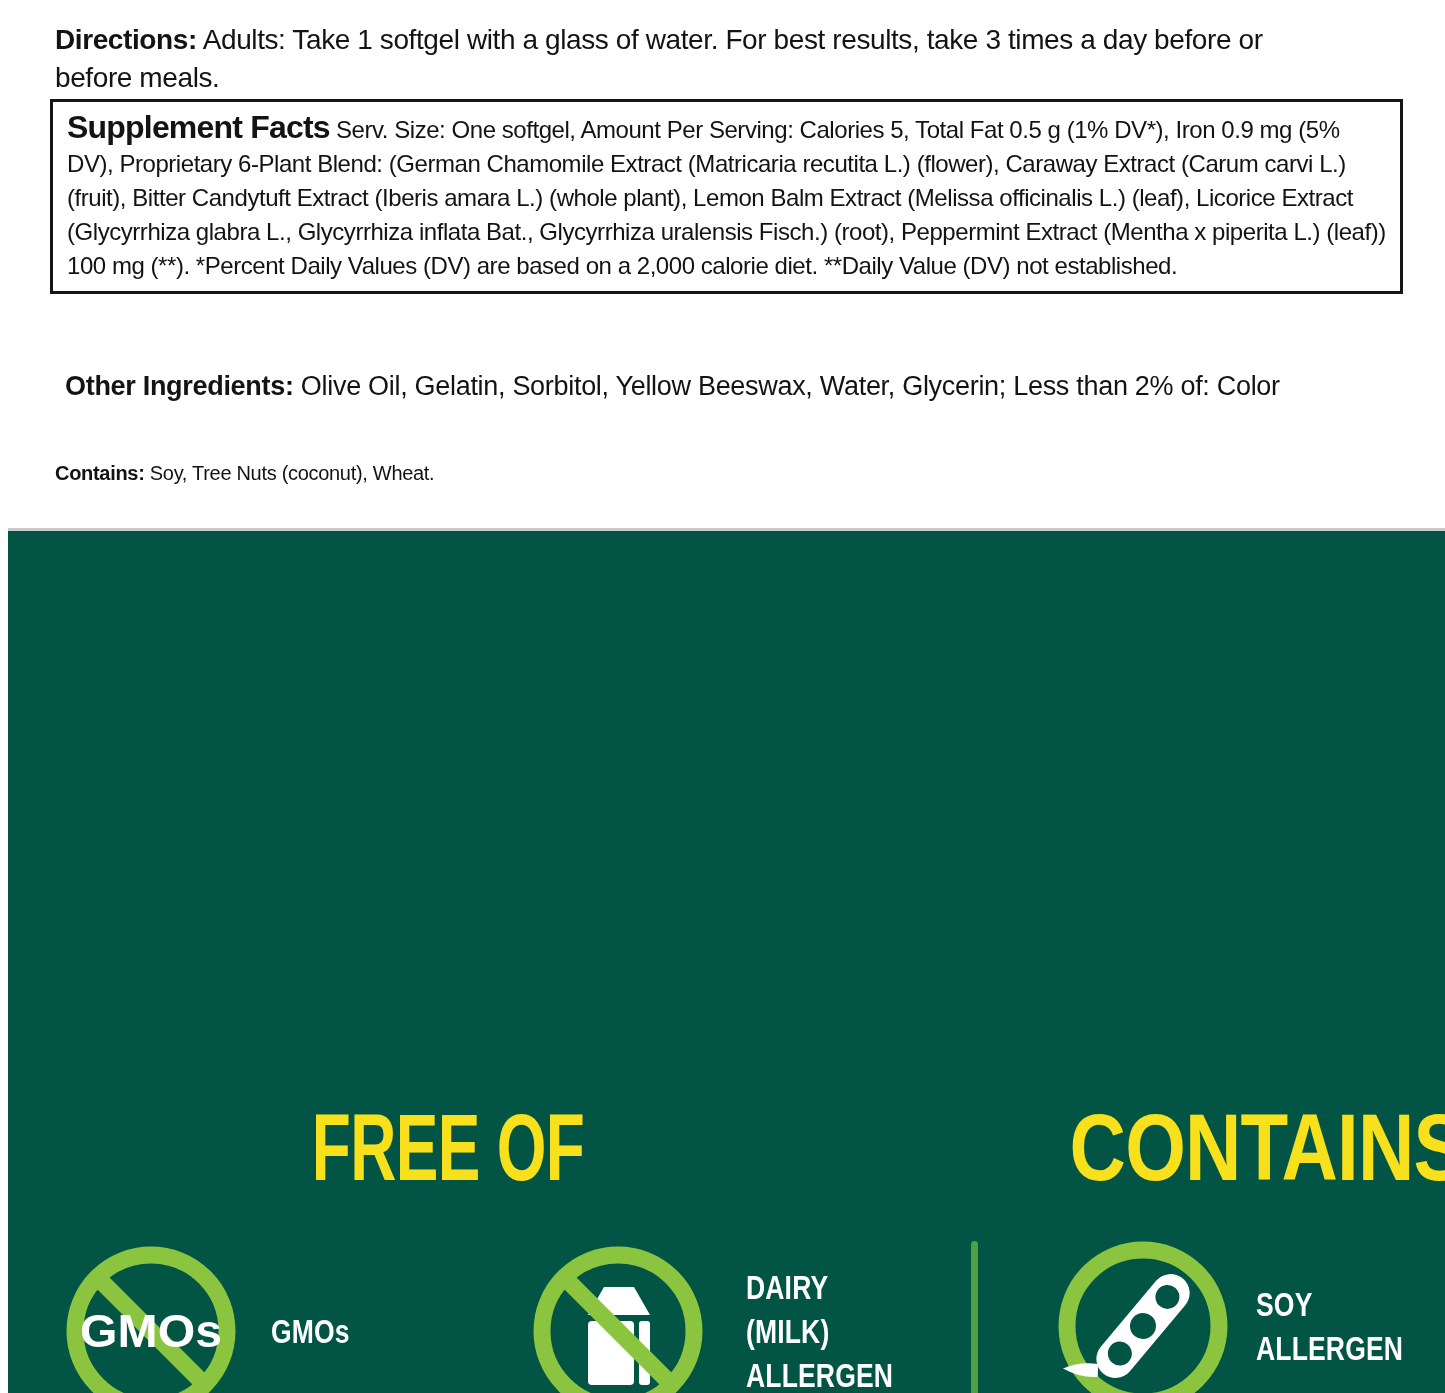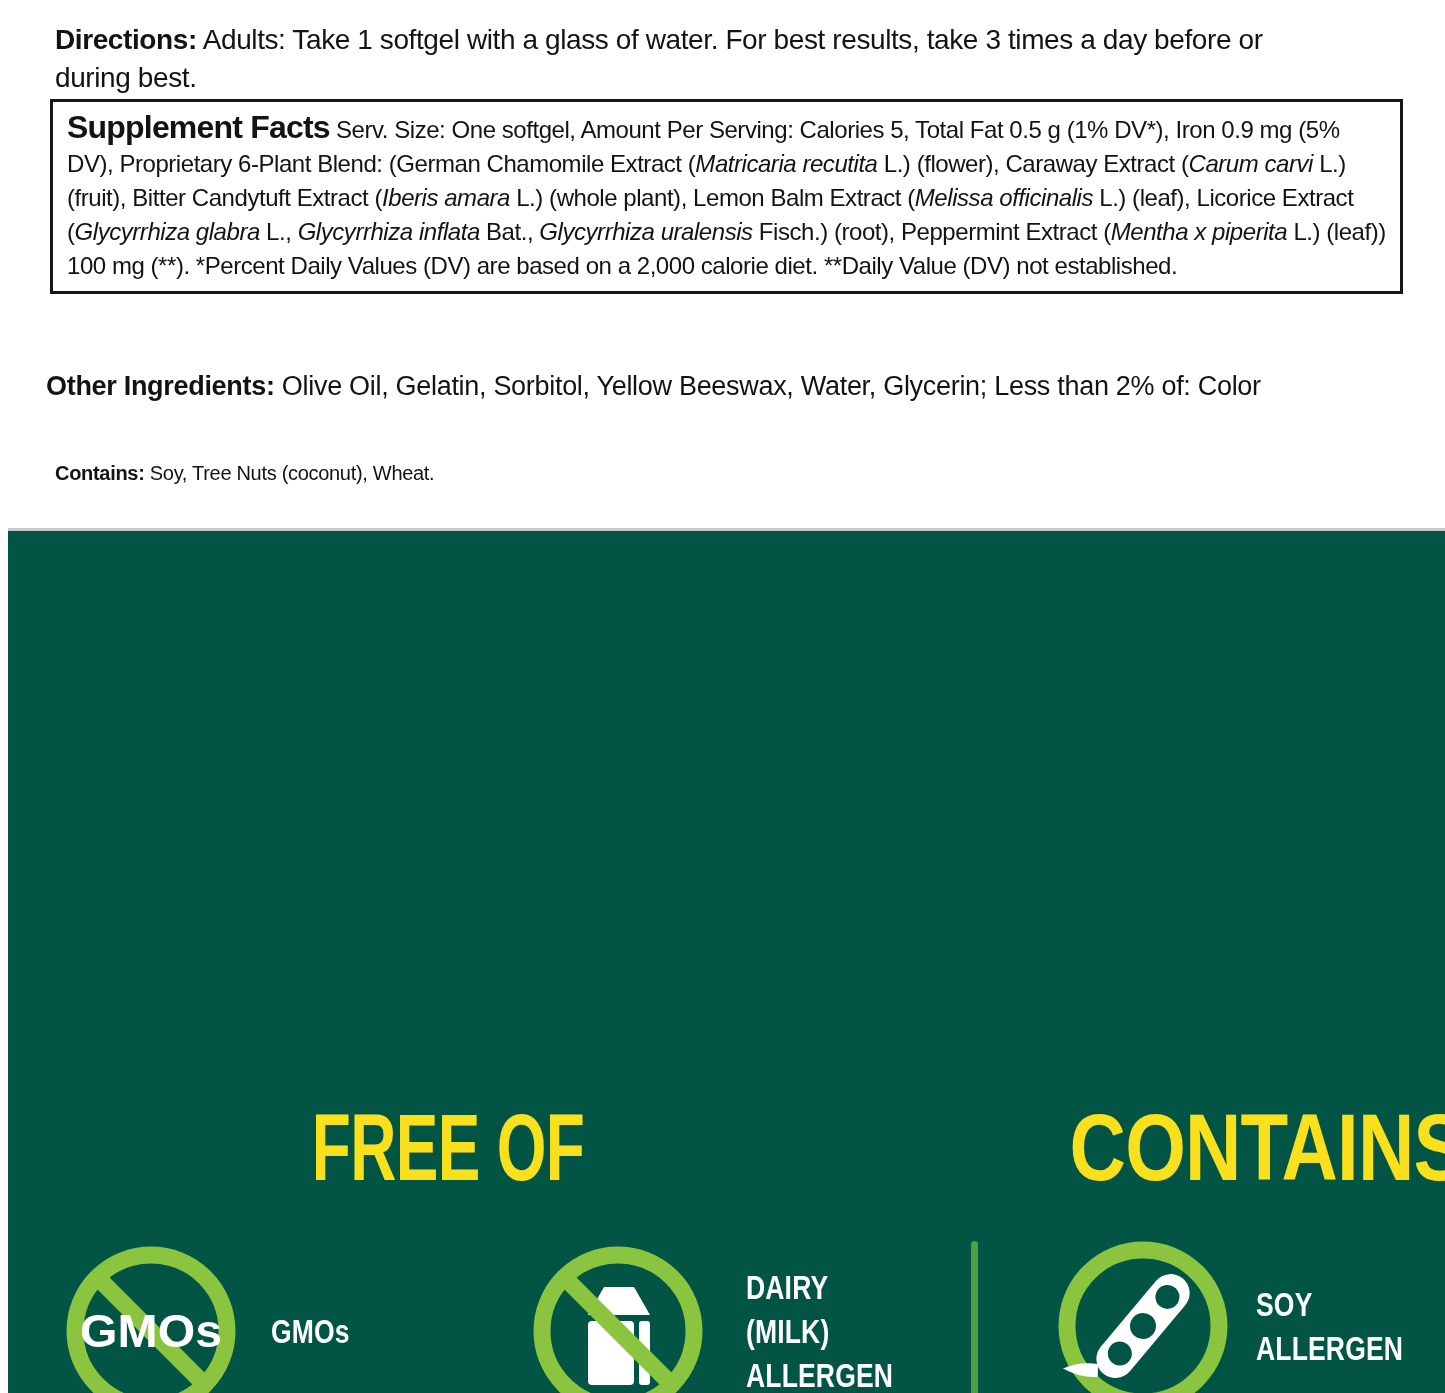--- a/index.html
+++ b/index.html
@@ -3,28 +3,28 @@
 <meta charset="utf-8">
 <style>
   html,body{margin:0;padding:0;}
   body{
     width:1445px;height:1393px;position:relative;overflow:hidden;
     background:#ffffff;font-family:"Liberation Sans",sans-serif;color:#111;
   }
   
   .para{position:absolute;color:#131313;}
   .seg-b{font-weight:bold;}
-  .seg-i{font-style:italic;}
+  .seg-i{}
   #directions{left:55px;top:-2px;width:1380px;font-size:28px;line-height:38px;letter-spacing:-0.4px;white-space:nowrap;margin-top:23px;}
   #sfbox{
     left:50px;top:99px;width:1319px;border:3px solid #161616;
     padding:8px 14px 8px 14px;font-size:24px;line-height:34px;letter-spacing:-0.45px;
   }
   .sf-title{font-weight:bold;font-size:32px;letter-spacing:-0.8px;margin-top:16px;}
-  #other-ingredients{left:46px;top:340px;width:1380px;font-size:27px;line-height:38px;letter-spacing:-0.3px;white-space:nowrap;}
+  #other-ingredients{left:65px;top:340px;width:1380px;font-size:27px;line-height:38px;letter-spacing:-0.3px;white-space:nowrap;}
   #contains-line{left:55px;top:442px;width:1380px;font-size:20px;letter-spacing:-0.3px;white-space:nowrap;}
 
   
   #panel{
     position:absolute;left:8px;top:528px;width:1445px;height:865px;
     background:#025544;border-top:3px solid #c9c9c9;box-sizing:border-box;
   }
   .hdr{
     position:absolute;top:570px;margin:0;line-height:94px;font-size:94px;font-weight:bold;
     color:#f8e11c;text-align:center;letter-spacing:-1px;
@@ -40,21 +40,21 @@
   }
   .col1{left:53px;width:470px;}  .col1 .ilabel{margin-left:30px;}
   .col2{left:520px;width:440px;} .col2 .ilabel{margin-left:38px;}
   .col3{left:1045px;width:400px;}.col3 .ilabel{margin-left:23px;}
   .r1{top:710px;}
   .c3r1{top:705px;}
 </style>
 </head>
 <body>
 
-<p class="para" id="directions"><span class="seg-b">Directions:</span><span> Adults: Take 1 softgel with a glass of water. For best results, take 3 times a day before or</span><br><span>during best.</span></p>
+<p class="para" id="directions"><span class="seg-b">Directions:</span><span> Adults: Take 1 softgel with a glass of water. For best results, take 3 times a day before or</span><br><span>before meals.</span></p>
 
 <div class="para" id="sfbox"><span class="seg-b sf-title">Supplement Facts</span><span> Serv. Size: One softgel, Amount Per Serving: Calories 5, Total Fat 0.5 g (1% DV*), Iron 0.9 mg (5% DV), Proprietary 6-Plant Blend: (German Chamomile Extract (</span><span class="seg-i">Matricaria recutita</span><span> L.) (flower), Caraway Extract (</span><span class="seg-i">Carum carvi</span><span> L.) (fruit), Bitter Candytuft Extract (</span><span class="seg-i">Iberis amara</span><span> L.) (whole plant), Lemon Balm Extract (</span><span class="seg-i">Melissa officinalis</span><span> L.) (leaf), Licorice Extract (</span><span class="seg-i">Glycyrrhiza glabra</span><span> L., </span><span class="seg-i">Glycyrrhiza inflata</span><span> Bat., </span><span class="seg-i">Glycyrrhiza uralensis</span><span> Fisch.) (root), Peppermint Extract (</span><span class="seg-i">Mentha x piperita</span><span> L.) (leaf)) 100 mg (**). *Percent Daily Values (DV) are based on a 2,000 calorie diet. **Daily Value (DV) not established.</span></div>
 
 <p class="para" id="other-ingredients"><span class="seg-b">Other Ingredients:</span><span> Olive Oil, Gelatin, Sorbitol, Yellow Beeswax, Water, Glycerin; Less than 2% of: Color</span><br></p>
 
 <p class="para" id="contains-line"><span class="seg-b">Contains:</span><span> Soy, Tree Nuts (coconut), Wheat.</span></p>
 
 <section id="panel">
   <h1 class="hdr" id="hdr-freeof">FREE OF</h1>
   <h1 class="hdr" id="hdr-contains">CONTAINS</h1>

